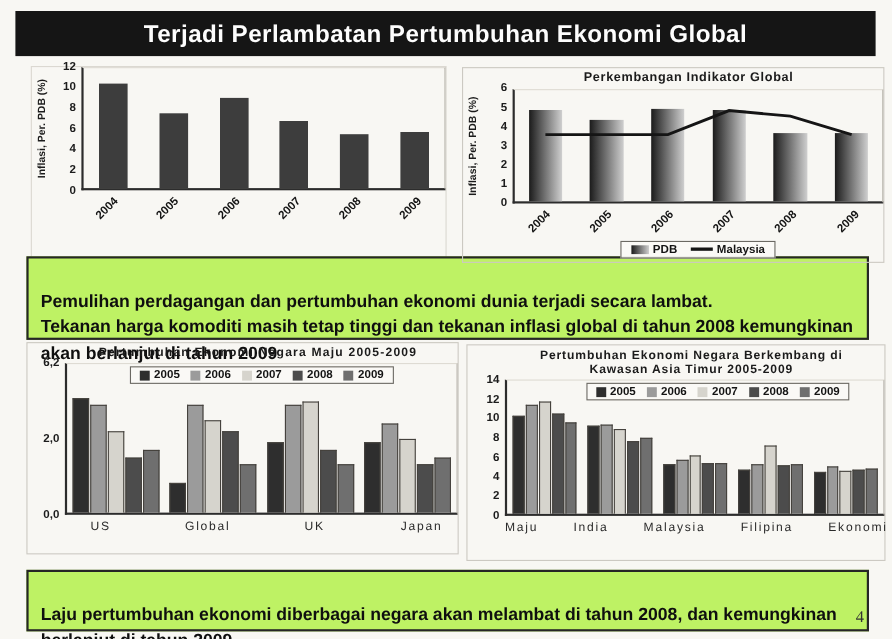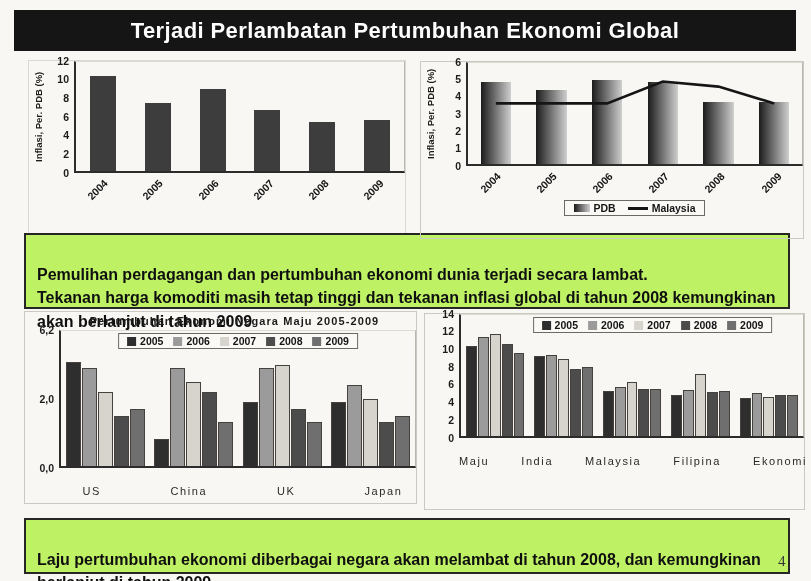--- a/index.html
+++ b/index.html
@@ -41,21 +41,21 @@
   .c-group .c-bar { flex:1; max-width:15px; border:1px solid #45423d; border-bottom:none; }
   .chart1 .c-group .c-bar { border:none; flex:none; width:58%; max-width:40px; }
   .chart2 .c-group .c-bar { border:none; flex:none; width:66%; max-width:46px; }
   .c-line { position:absolute; left:0; top:0; pointer-events:none; }
 
   .c-xlabels { position:relative; }
   .c-xlabels.rot { height:37px; }
   .chart2 .c-xlabels.rot { height:33px; }
   .c-xlabels.rot .c-xlab { position:absolute; top:4px; transform:rotate(-45deg);
     transform-origin:100% 0; font-size:10.5px; font-weight:600; white-space:nowrap; }
-  .c-xlabels.flat { display:flex; padding-top:17px; height:22px;gap:32px; }
+  .c-xlabels.flat { display:flex; padding-top:5px; height:22px;gap:32px; }
   .c-xlabels.flat .c-xlab { flex:1; text-align:center; font-size:11px; letter-spacing:1.6px; color:#2a2a2a; }
 
   .c-legend { display:flex; align-items:center; border:1px solid #6b6963; background:rgba(250,249,245,.93);
     font-size:10.5px; font-weight:bold; }
   .c-legend.below { margin:1px auto 0; padding:1px 9px; gap:12px; align-self:center; }
   .c-legend.overlay { position:absolute; top:2px; left:50%; transform:translateX(-50%);
     padding:1px 8px; gap:10px; white-space:nowrap; z-index:3; }
   .chart4 .c-legend.overlay { left:56%; }
   .c-leg-item { display:flex; align-items:center; gap:4px; }
   .c-sw { width:9px; height:9px; flex:none; }
@@ -120,20 +120,21 @@
             <span class="c-xlab" style="right: 58.3333%;">2006</span>
             <span class="c-xlab" style="right: 41.6667%;">2007</span>
             <span class="c-xlab" style="right: 25%;">2008</span>
             <span class="c-xlab" style="right: 8.33333%;">2009</span>
           </div>
         </div>
       </div>
     </section>
 
   <section class="chart chart2">
+      <div class="c-title">Perkembangan Indikator Global</div>
       <div class="c-body">
         <div class="c-ylabel">Inflasi, Per. PDB (%)</div>
         <div class="c-yaxis">
           <span class="c-tick" style="bottom: calc(0% - 5px);">0</span>
           <span class="c-tick" style="bottom: calc(16.6667% - 5px);">1</span>
           <span class="c-tick" style="bottom: calc(33.3333% - 5px);">2</span>
           <span class="c-tick" style="bottom: calc(50% - 5px);">3</span>
           <span class="c-tick" style="bottom: calc(66.6667% - 5px);">4</span>
           <span class="c-tick" style="bottom: calc(83.3333% - 5px);">5</span>
           <span class="c-tick" style="bottom: calc(100% - 5px);">6</span>
@@ -249,29 +250,31 @@
                 <span class="c-leg-label">2008</span>
               </span>
               <span class="c-leg-item">
                 <span class="c-sw" style="background: rgb(111, 111, 111);"></span>
                 <span class="c-leg-label">2009</span>
               </span>
             </div>
           </div>
           <div class="c-xlabels flat">
             <span class="c-xlab">US</span>
-            <span class="c-xlab">China</span>
+            <span class="c-xlab">Global</span>
             <span class="c-xlab">UK</span>
             <span class="c-xlab">Japan</span>
           </div>
         </div>
       </div>
     </section>
 
   <section class="chart chart4">
+      <div class="c-title">Pertumbuhan Ekonomi Negara Berkembang di
+Kawasan Asia Timur 2005-2009</div>
       <div class="c-body">
         <div class="c-yaxis">
           <span class="c-tick" style="bottom: calc(0% - 5px);">0</span>
           <span class="c-tick" style="bottom: calc(14.2857% - 5px);">2</span>
           <span class="c-tick" style="bottom: calc(28.5714% - 5px);">4</span>
           <span class="c-tick" style="bottom: calc(42.8571% - 5px);">6</span>
           <span class="c-tick" style="bottom: calc(57.1429% - 5px);">8</span>
           <span class="c-tick" style="bottom: calc(71.4286% - 5px);">10</span>
           <span class="c-tick" style="bottom: calc(85.7143% - 5px);">12</span>
           <span class="c-tick" style="bottom: calc(100% - 5px);">14</span>

